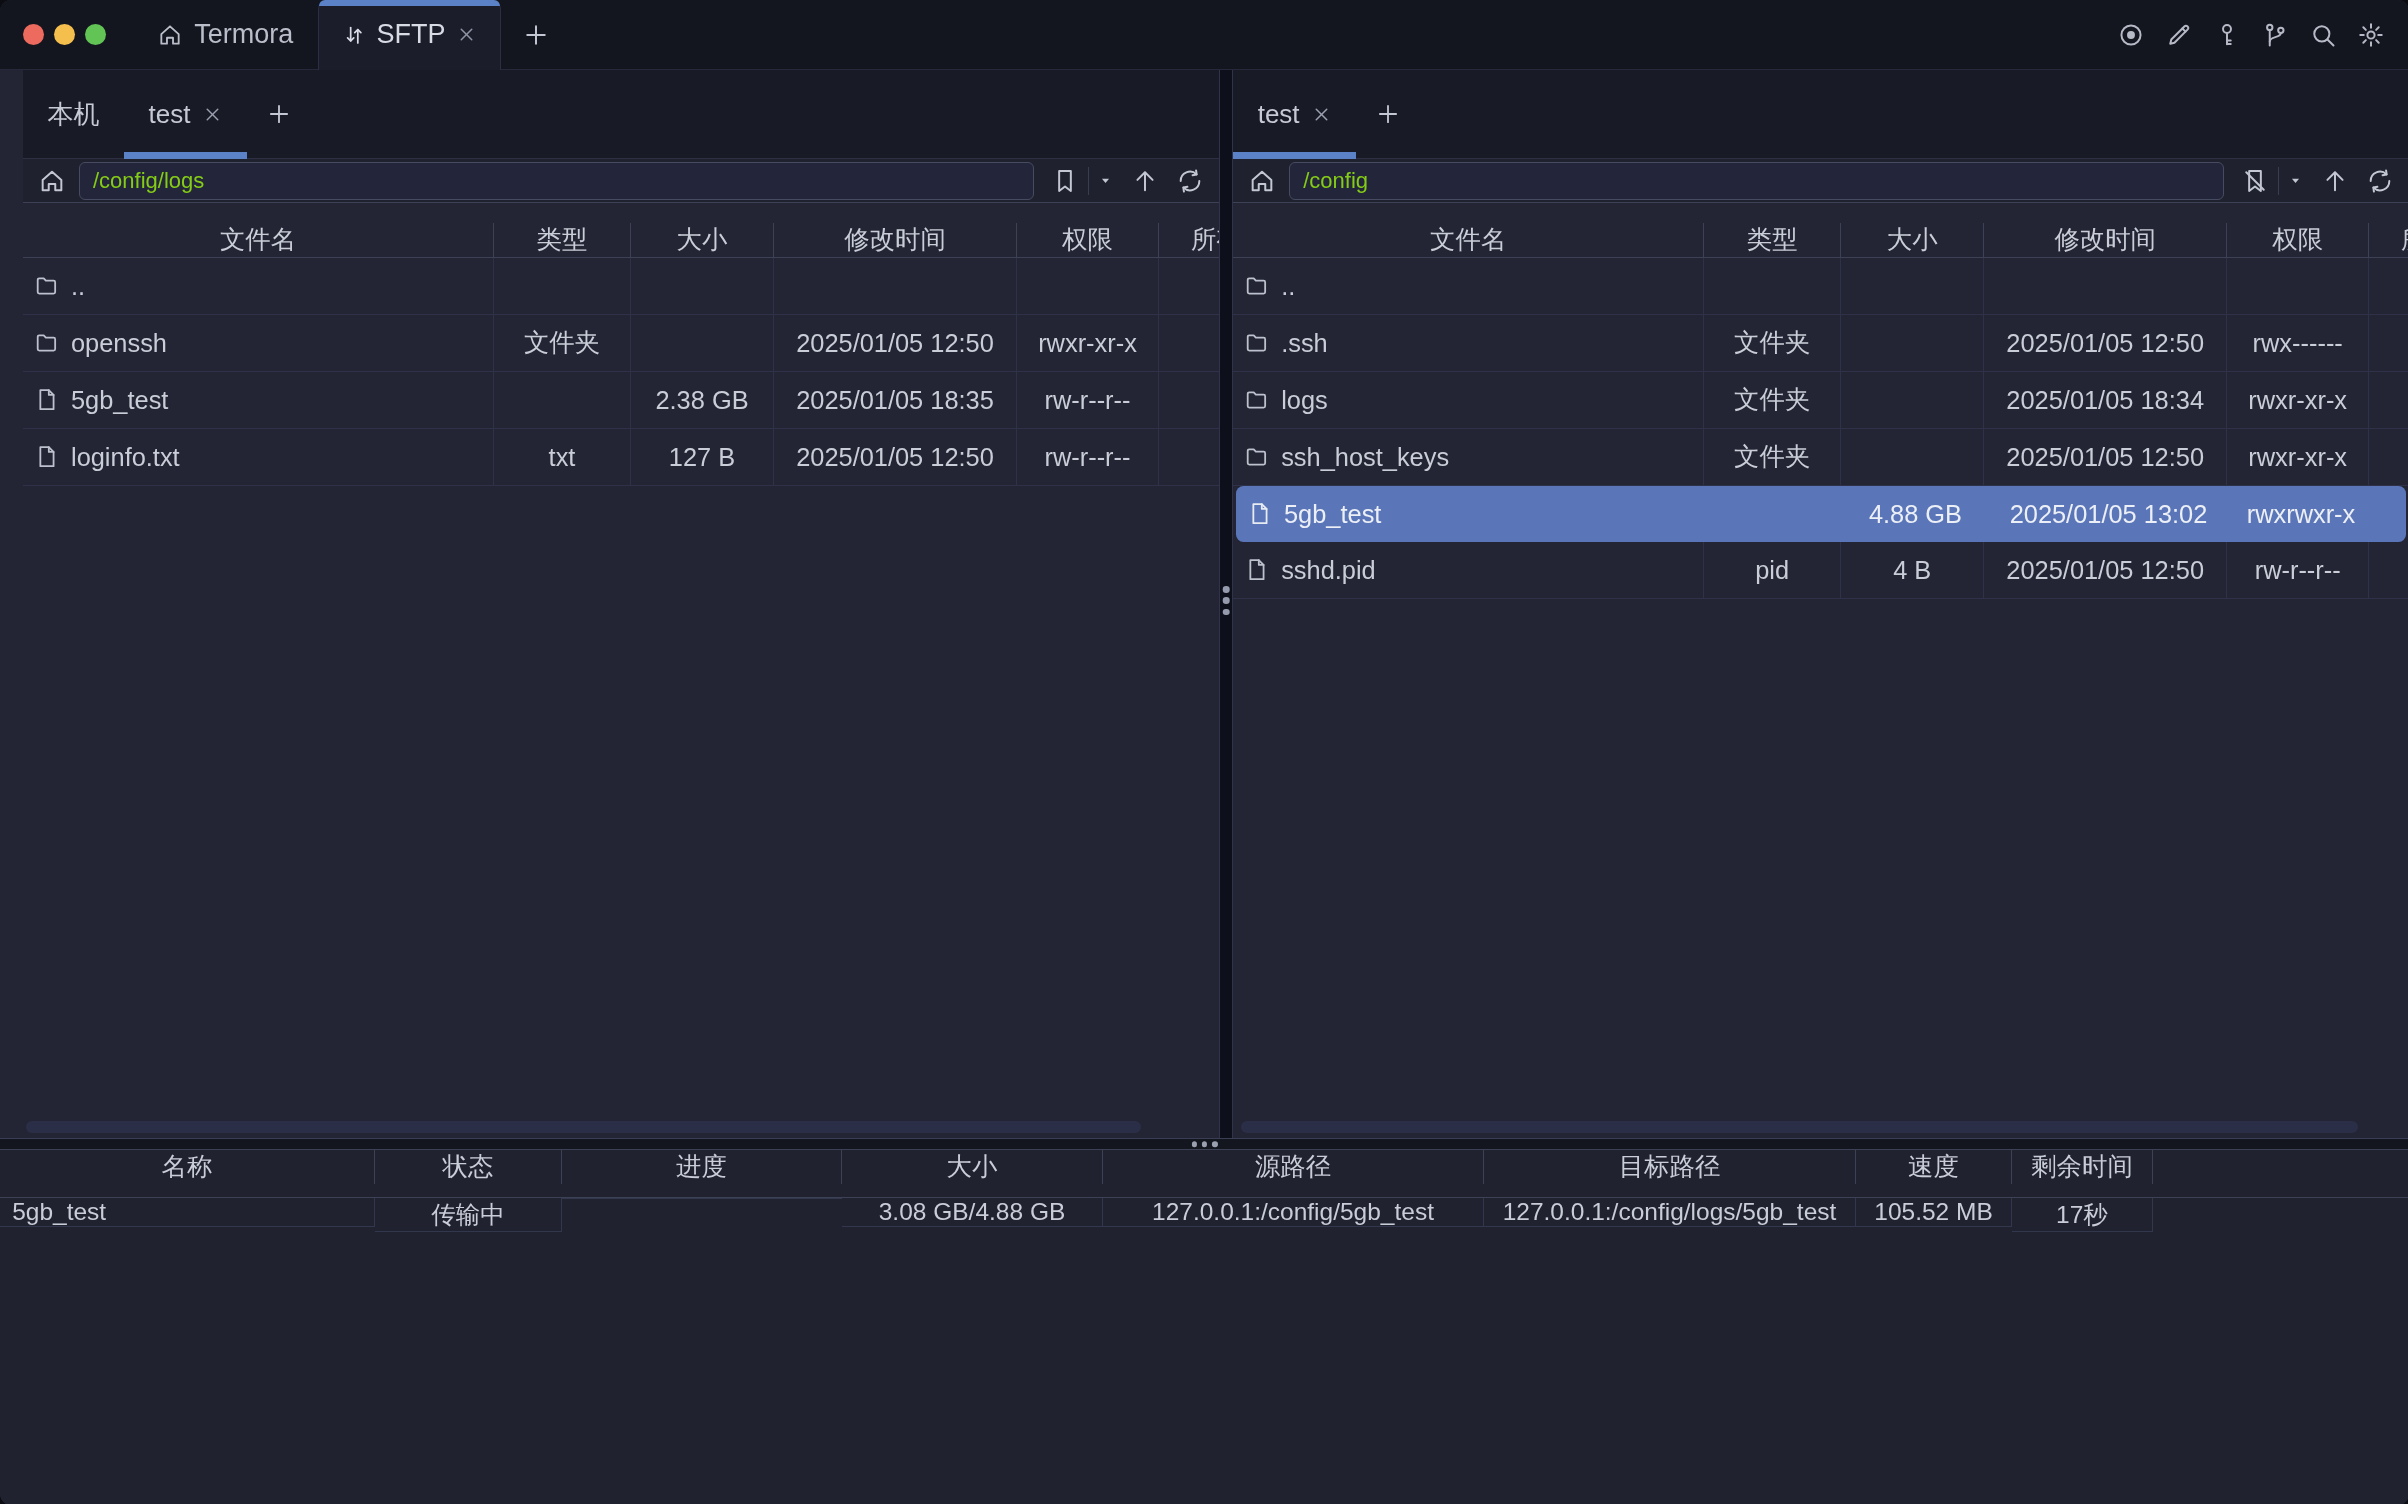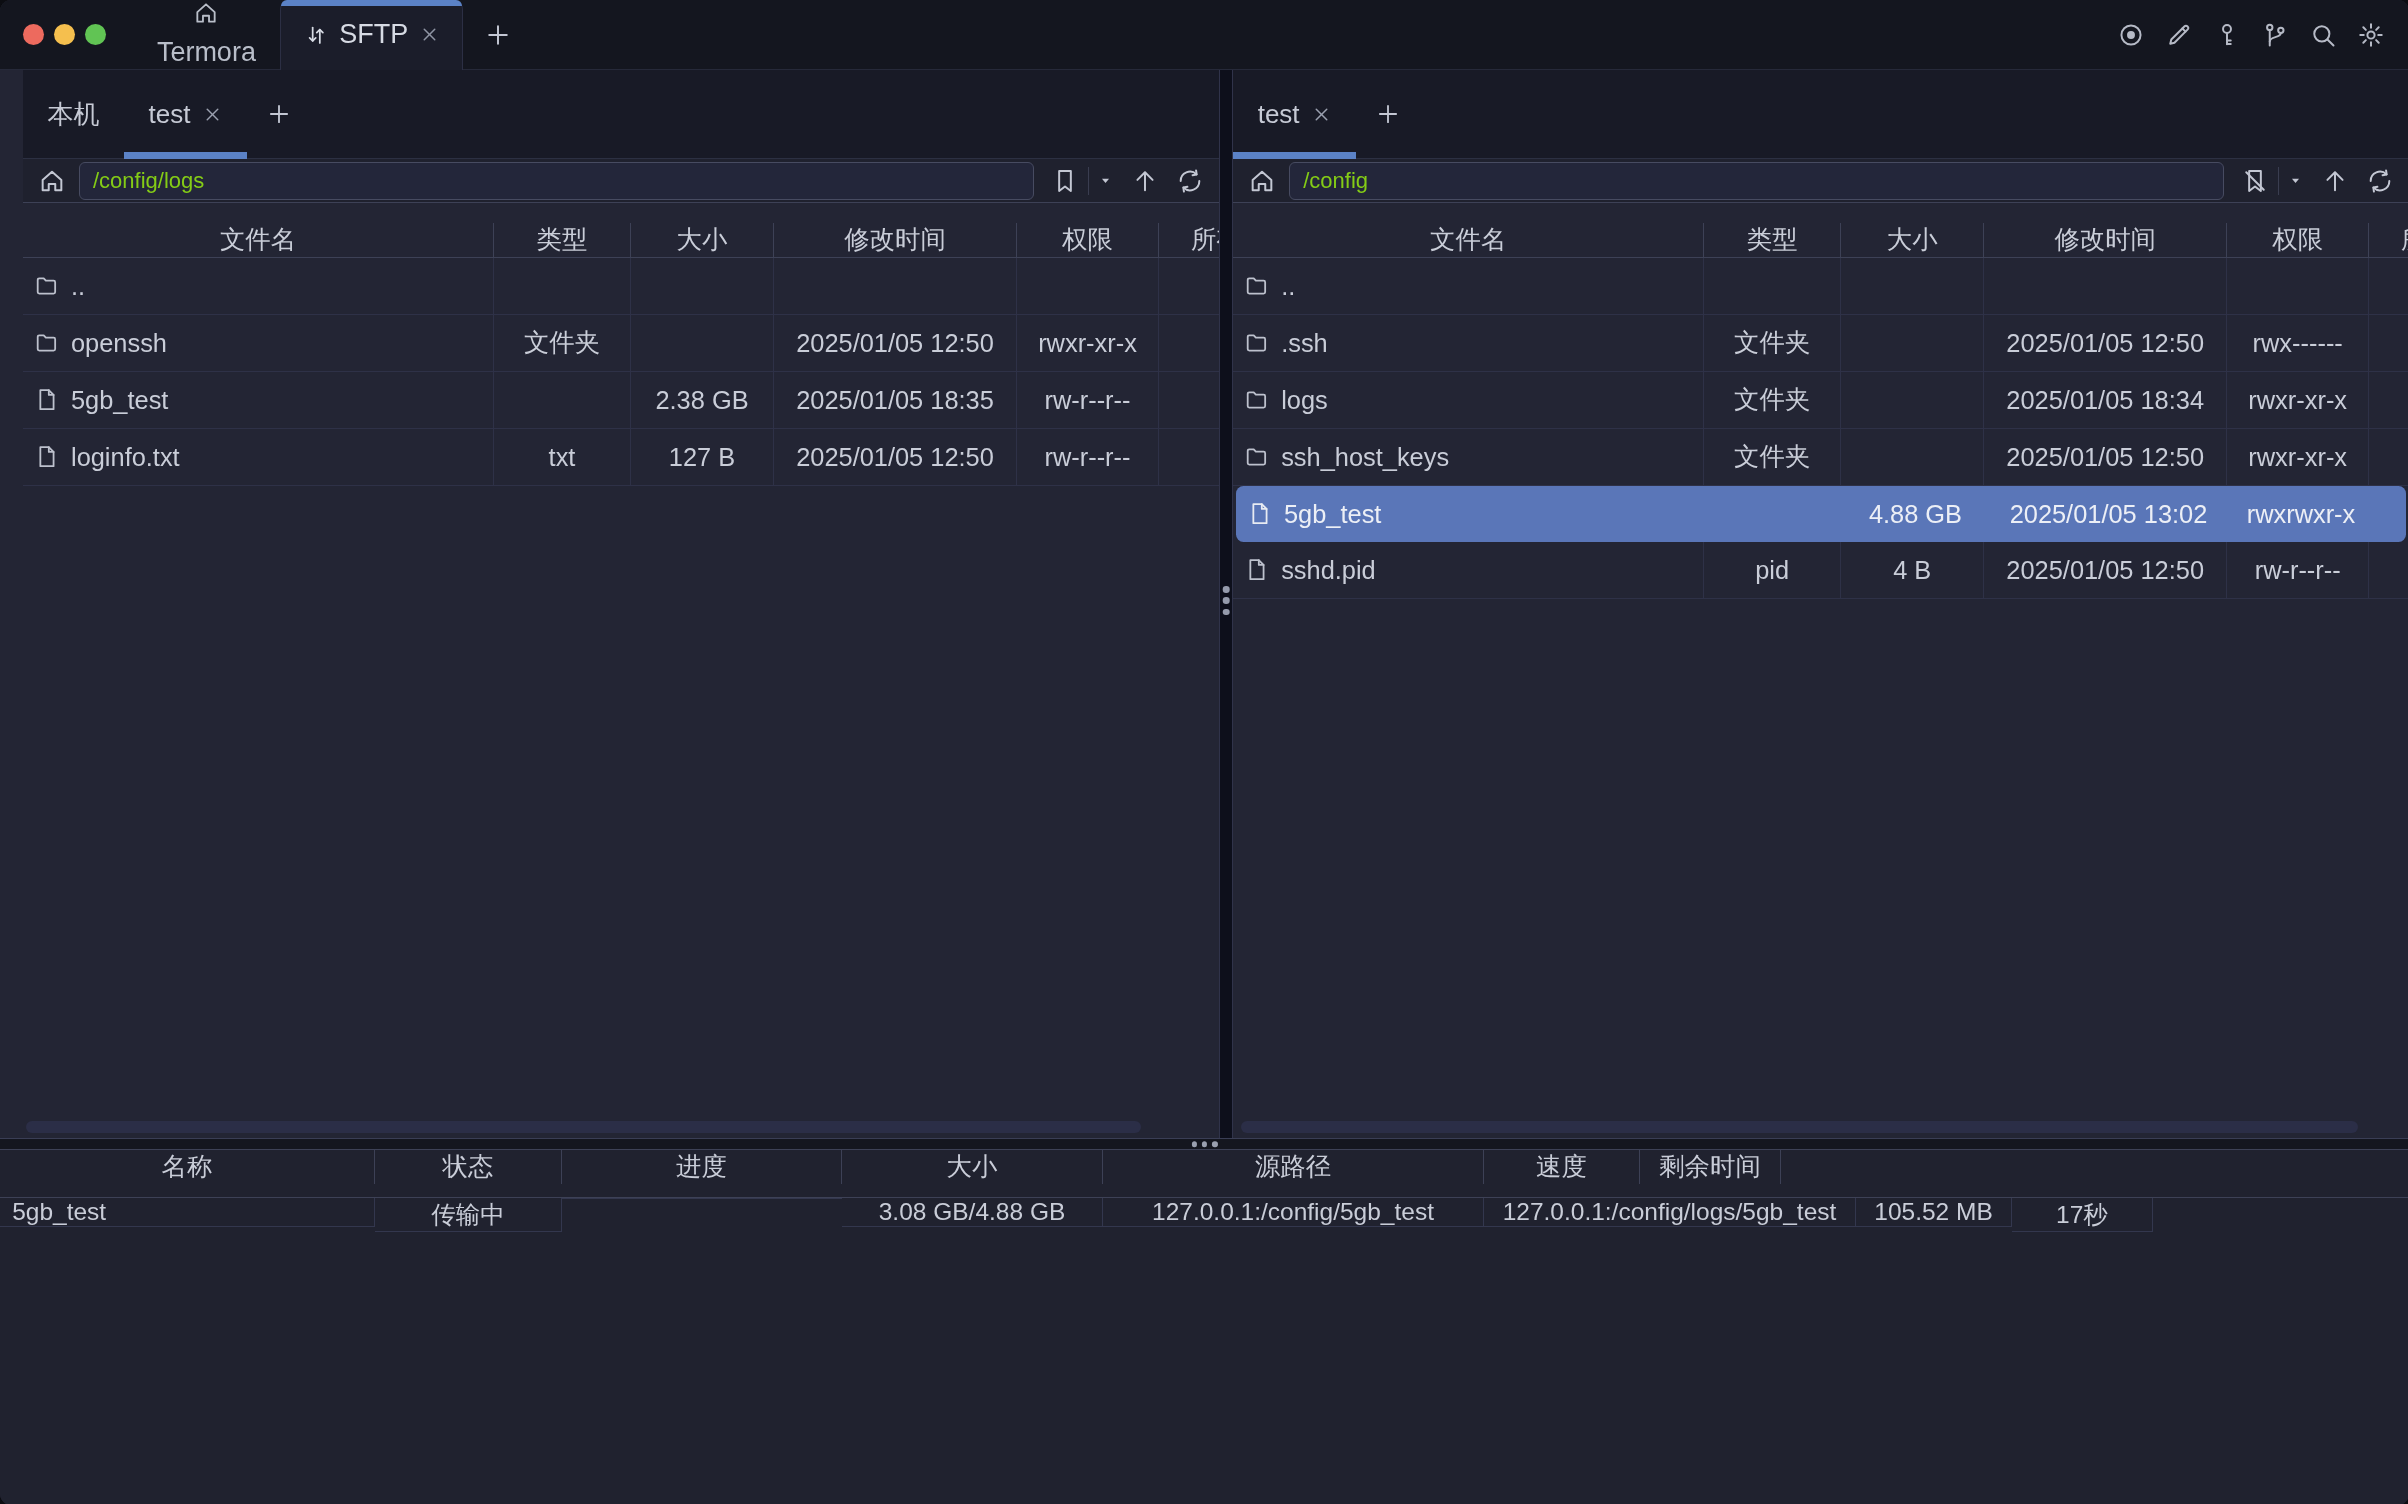--- a/index.html
+++ b/index.html
@@ -4,21 +4,21 @@
 <style>
   html,body{margin:0;padding:0;background:#0c0d12;}
   body{width:2409px;height:1505px;font-family:"Liberation Sans","DejaVu Sans",sans-serif;-webkit-font-smoothing:antialiased;}
   .window{width:2409px;height:1505px;border-radius:11.3px;overflow:hidden;background:#232534;display:flex;flex-direction:column;}
   .ic{fill:none;stroke:currentColor;stroke-width:1.7;stroke-linecap:round;stroke-linejoin:round;display:block;}
 
   
   .titlebar{height:69px;flex:none;background:#14161f;border-bottom:0.9px solid #262939;display:flex;align-items:stretch;}
   .traffic{display:flex;align-items:center;gap:10.4px;padding:0 26px 0 22.6px;}
   .tl{width:21px;height:21px;border-radius:50%;}
-  .home-tab{display:flex;align-items:center;gap:11.3px;padding:0 24.5px;font-size:27px;color:#b9bec9;cursor:default;flex-direction:column;}
+  .home-tab{display:flex;align-items:center;gap:11.3px;padding:0 24.5px;font-size:27px;color:#b9bec9;cursor:default;}
   .app-tab{width:181px;display:flex;align-items:center;justify-content:center;gap:10.4px;background:#1b1d2a;border-left:0.9px solid #2c2f44;border-right:0.9px solid #2c2f44;border-radius:9.4px 9.4px 0 0;position:relative;margin-bottom:-0.9px;font-size:27px;color:#d7dbe4;}
   .app-tab::before{content:"";position:absolute;top:0;left:0;right:0;height:5.6px;background:var(--accent);border-radius:9.4px 9.4px 0 0;}
   .tb-plus{display:flex;align-items:center;padding:0 21px;color:#c3c7d3;}
   .tb-spacer{flex:1;}
   .tb-icons{display:flex;align-items:center;gap:20px;padding-right:24.5px;color:#b6bac6;}
 
   
   .main{height:1068px;flex:none;display:flex;margin-left:23px;}
   .panel{position:relative;overflow:hidden;background:#232534;display:flex;flex-direction:column;}
   .panel.left{width:1196px;flex:none;}
@@ -474,20 +474,21 @@
       </div>
   </div>
 
   <div class="transfer">
     <div class="trow thead">
       <div class="tcell t-name" style="justify-content:center;padding-left:0">名称</div>
       <div class="tcell t-status">状态</div>
       <div class="tcell t-prog">进度</div>
       <div class="tcell t-size">大小</div>
       <div class="tcell t-src">源路径</div>
+      <div class="tcell t-dst">目标路径</div>
       <div class="tcell t-speed">速度</div>
       <div class="tcell t-rem">剩余时间</div>
       <div class="tcell t-rest"></div>
     </div>
     <div class="trow tbody-row">
       <div class="tcell t-name">5gb_test</div>
       <div class="tcell t-status">传输中</div>
       <div class="tcell t-prog">
         <div class="pfill" style="width: 63%;">
           <span>63%</span>

